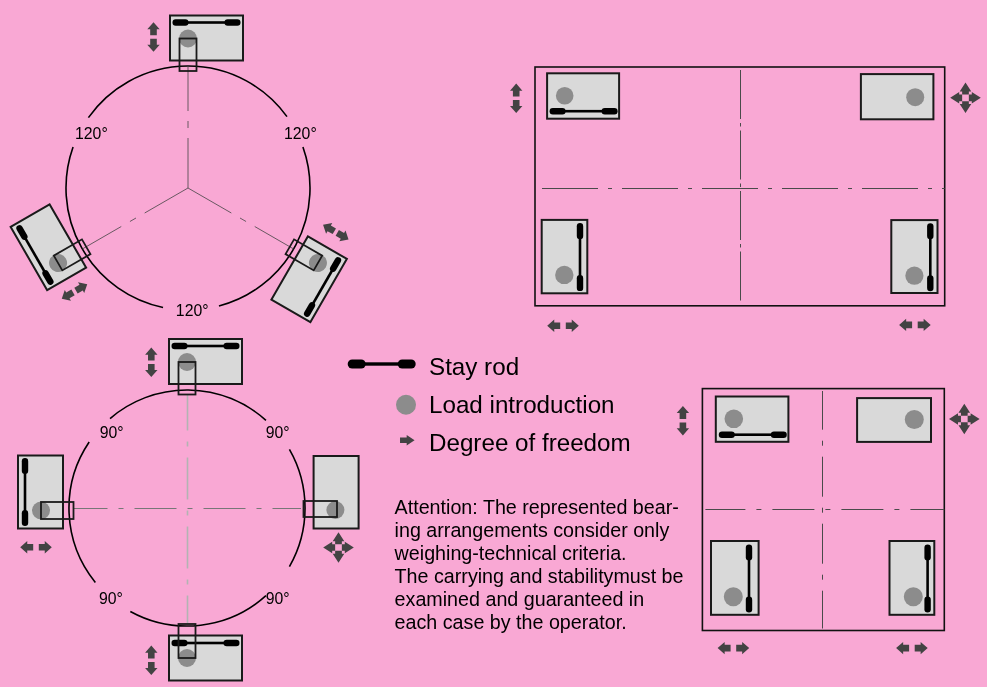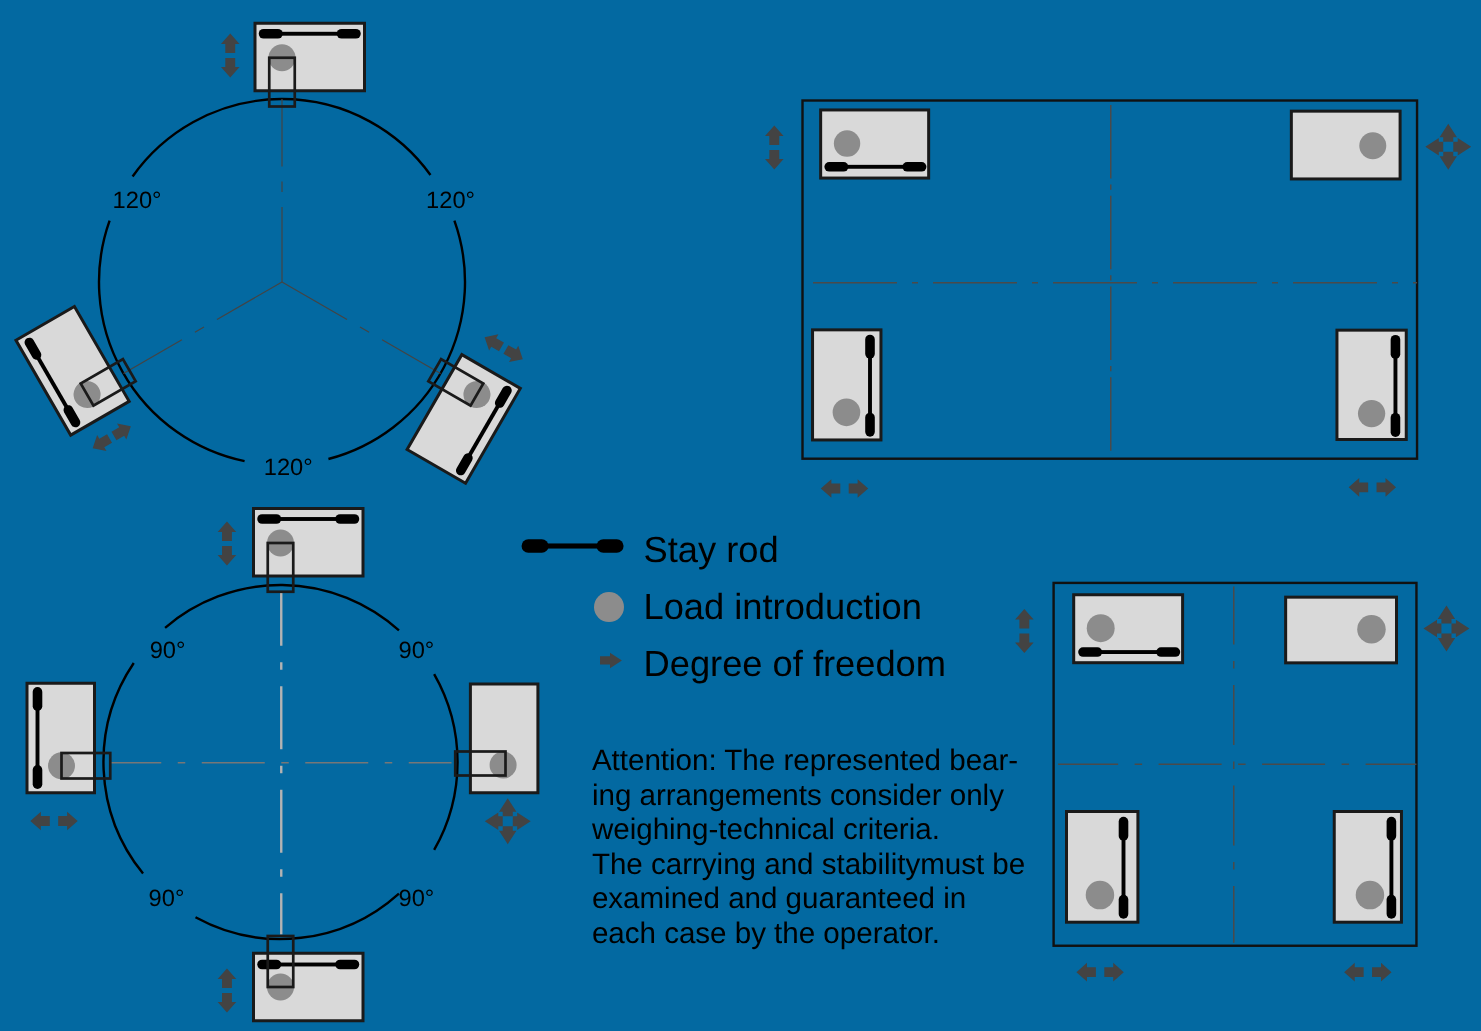--- a/index.html
+++ b/index.html
@@ -1,16 +1,16 @@
 <!DOCTYPE html>
 <html><head>
 <meta charset="utf-8">
 <style>
   html,body{margin:0;padding:0;background:#fff;}
-  #page{position:relative;width:987px;height:687px;overflow:hidden;background:#0369a1;transform:translateZ(0);will-change:transform;
+  #page{position:relative;width:987px;height:687px;overflow:hidden;background:#f9a8d4;transform:translateZ(0);will-change:transform;
         font-family:"Liberation Sans", sans-serif;}
   svg{display:block;}
   text{font-family:"Liberation Sans", sans-serif;fill:#000;}
 </style>
 </head>
 <body>
 <div id="page">
 <svg width="987" height="687" viewBox="0 0 987 687">
 <defs>
 

